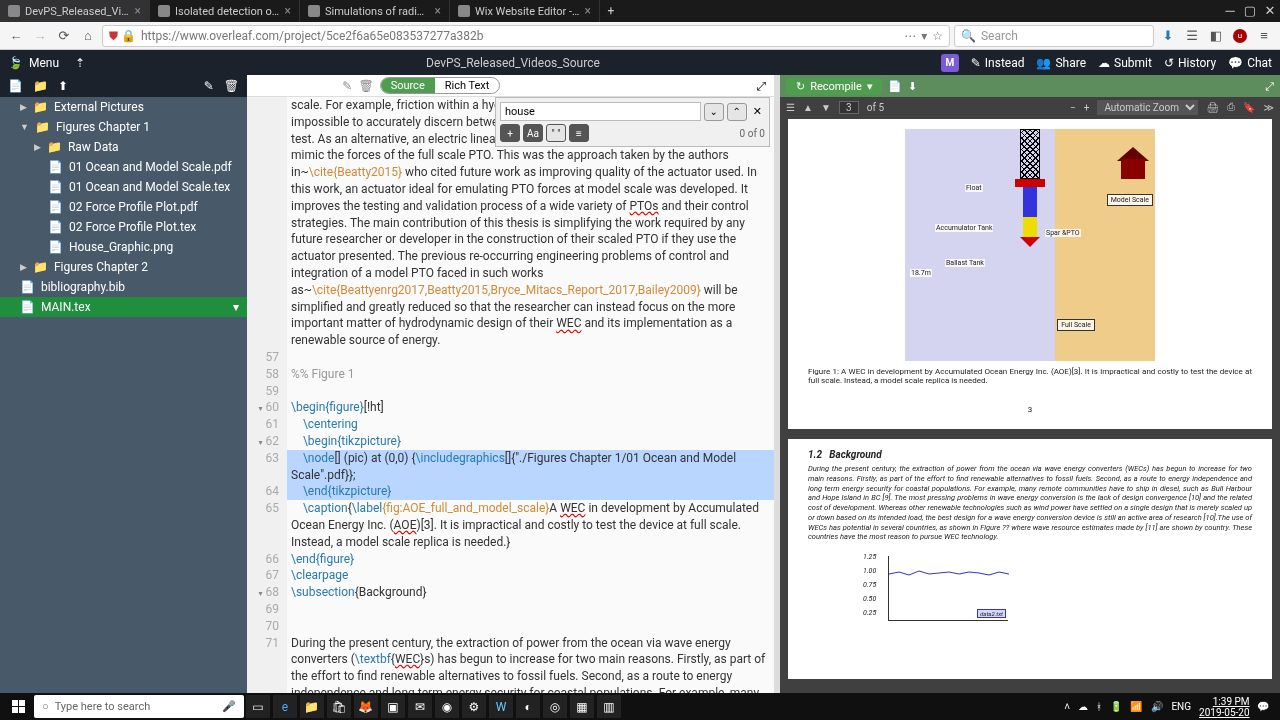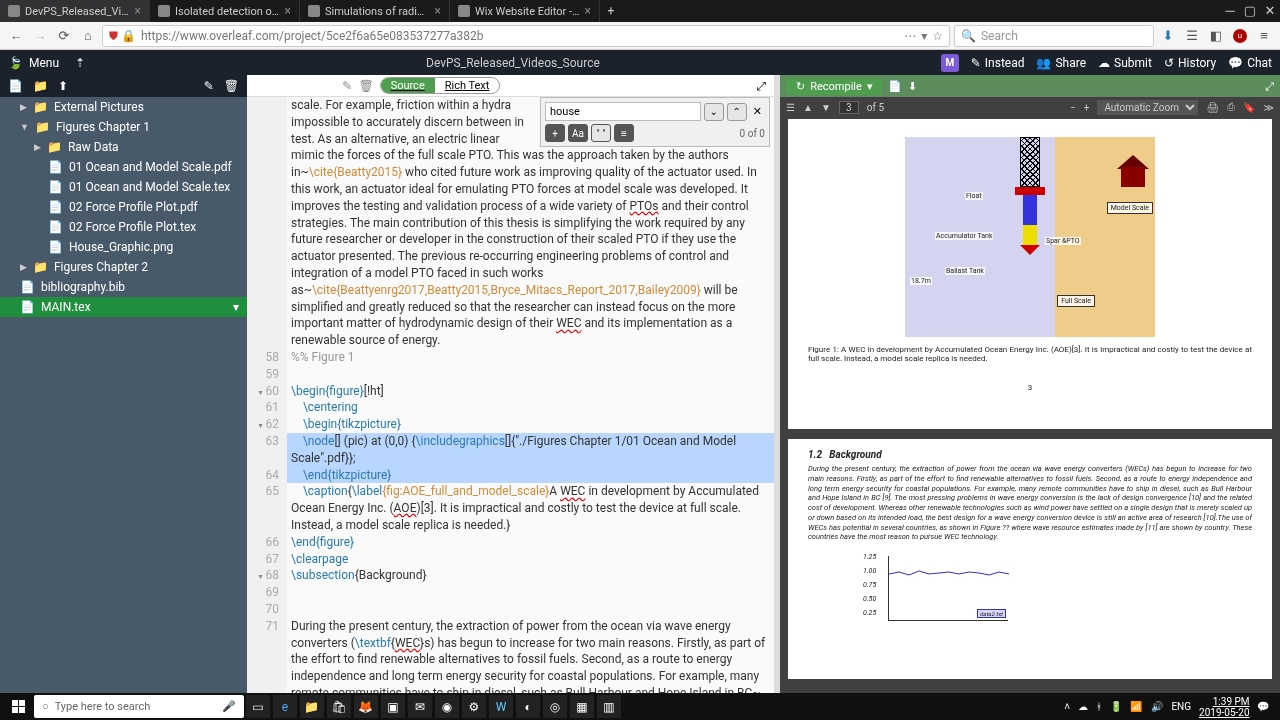--- a/index.html
+++ b/index.html
@@ -36,26 +36,26 @@
 .file-tree { flex:1; overflow:auto; }
 .tree-item { display:flex; align-items:center; padding:3px 8px; gap:6px; cursor:pointer; }
 .tree-item.indent1 { padding-left:20px; }
 .tree-item.indent2 { padding-left:34px; }
 .tree-item.indent3 { padding-left:48px; }
 .tree-item.selected { background:#1f8e3d; }
 .chev { font-size:9px; color:#ccc; }
 
 .editor-pane { flex:1; display:flex; flex-direction:column; background:#fafafa; position:relative; min-width:0; }
 .editor-toolbar { height:22px; background:#fff; border-bottom:1px solid #ddd; display:flex; align-items:center; padding:0 8px; gap:6px; }
-.mode-toggle { display:flex; border:1px solid #999; border-radius:10px; overflow:hidden; font-size:11px;text-decoration:underline; }
+.mode-toggle { display:flex; border:1px solid #999; border-radius:10px; overflow:hidden; font-size:11px; }
 .mode-toggle span { padding:1px 10px; }
 .mode-toggle .on { background:#4f9e4f; color:#fff; }
 .editor-toolbar .sp { flex:1; }
 
-.find-panel { position:absolute; top:22px; right:4px; width:230px; background:#f0f0f0; border:1px solid #bbb; padding:4px; z-index:5; font-size:11px; }
+.find-panel { position:absolute; top:22px; right:4px; width:275px; background:#f0f0f0; border:1px solid #bbb; padding:4px; z-index:5; font-size:11px; }
 .find-row { display:flex; gap:3px; align-items:center; margin-bottom:3px; }
 .find-input { flex:1; border:1px solid #bbb; padding:2px 4px; font-size:11px; }
 .find-btn { width:20px; height:18px; border:1px solid #999; background:#e5e5e5; display:flex; align-items:center; justify-content:center; font-size:10px; border-radius:3px; }
 .find-opts { display:flex; gap:3px; align-items:center; }
 .find-opts .find-btn { background:#555; color:#fff; border-color:#555; }
 .find-count { margin-left:auto; font-size:10px; color:#666; }
 
 .code { flex:1; overflow:auto; font-family:Menlo,Consolas,monospace; font-size:12px; line-height:1.4; background:#fafafa; }
 .line { display:flex; }
 .gutter { width:40px; text-align:right; padding-right:8px; color:#aaa; background:#f0f0f0; user-select:none; flex-shrink:0; }
@@ -74,21 +74,21 @@
 .pdf-toolbar1 { height:22px; background:#5d8c5d; display:flex; align-items:center; padding:0 6px; gap:6px; color:#fff; font-size:11px; }
 .recompile { background:#4f9e4f; padding:2px 10px; border-radius:3px; display:flex; align-items:center; gap:5px; }
 .pdf-toolbar2 { height:20px; background:#404040; display:flex; align-items:center; padding:0 6px; gap:8px; color:#ccc; font-size:10px; }
 .pdf-toolbar2 .sp { flex:1; }
 .zoom-sel { background:#555; color:#ccc; border:none; font-size:10px; padding:1px 3px; }
 .page-input { width:20px; background:#333; border:1px solid #666; color:#ccc; text-align:center; font-size:10px; }
 
 .pdf-view { flex:1; overflow:auto; background:#404040; padding:2px 8px; }
 .pdf-page { background:#fff; margin-bottom:10px; padding:10px 20px; font-family:Georgia,serif; font-size:9px; color:#222; }
 .pdf-page.p1 { height:310px; position:relative; }
-.fig-box { width:250px; height:200px; margin:8px auto; position:relative; background:linear-gradient(to right,#d4d4f0 60%,#f0cc8a 60%); }
+.fig-box { width:250px; height:232px; margin:0 auto; position:relative; background:linear-gradient(to right,#d4d4f0 60%,#f0cc8a 60%); }
 .fig-caption { font-size:8px; margin-top:6px; text-align:justify; }
 .page-num { text-align:center; font-size:8px; margin-top:20px; }
 .pdf-page.p2 { min-height:240px;font-style:italic; }
 .sec-title { font-size:10px; font-weight:bold; margin-bottom:4px; }
 .sec-text { font-size:7.5px; text-align:justify; line-height:1.3; }
 
 .rig { position:absolute; left:50%; top:0; transform:translateX(-50%); width:30px; }
 .rig-tower { width:20px; height:50px; margin:0 auto; background:repeating-linear-gradient(45deg,#000 0,#000 1px,transparent 1px,transparent 4px),repeating-linear-gradient(-45deg,#000 0,#000 1px,transparent 1px,transparent 4px); border:1px solid #000;}
 .rig-body { width:30px; height:8px; background:#c00; }
 .rig-blue { width:14px; height:30px; background:#33d; margin:0 auto; }
@@ -305,20 +305,24 @@
           <div class="gutter"></div>
           <div class="code-text">impossible to accurately discern between in</div>
         </div>
         <div class="line">
           <div class="gutter"></div>
           <div class="code-text">test. As an alternative, an electric linear</div>
         </div>
         <div class="line">
           <div class="gutter"></div>
           <div class="code-text">mimic the forces of the full scale PTO. This was the approach taken by the authors in~<span class="cite">\cite{Beatty2015}</span> who cited future work as improving quality of the actuator used. In this work, an actuator ideal for emulating PTO forces at model scale was developed. It improves the testing and validation process of a wide variety of <span class="err">PTOs</span> and their control strategies. The main contribution of this thesis is simplifying the work required by any future researcher or developer in the construction of their scaled PTO if they use the actuator presented. The previous re-occurring engineering problems of control and integration of a model PTO faced in such works as~<span class="cite">\cite{Beattyenrg2017,Beatty2015,Bryce_Mitacs_Report_2017,Bailey2009}</span> will be simplified and greatly reduced so that the researcher can instead focus on the more important matter of hydrodynamic design of their <span class="err">WEC</span> and its implementation as a renewable source of energy.</div>
+        </div>
+        <div class="line">
+          <div class="gutter">57</div>
+          <div class="code-text"></div>
         </div>
         <div class="line">
           <div class="gutter">58</div>
           <div class="code-text"><span class="cmt">%% Figure 1</span></div>
         </div>
         <div class="line">
           <div class="gutter">59</div>
           <div class="code-text"></div>
         </div>
         <div class="line">

